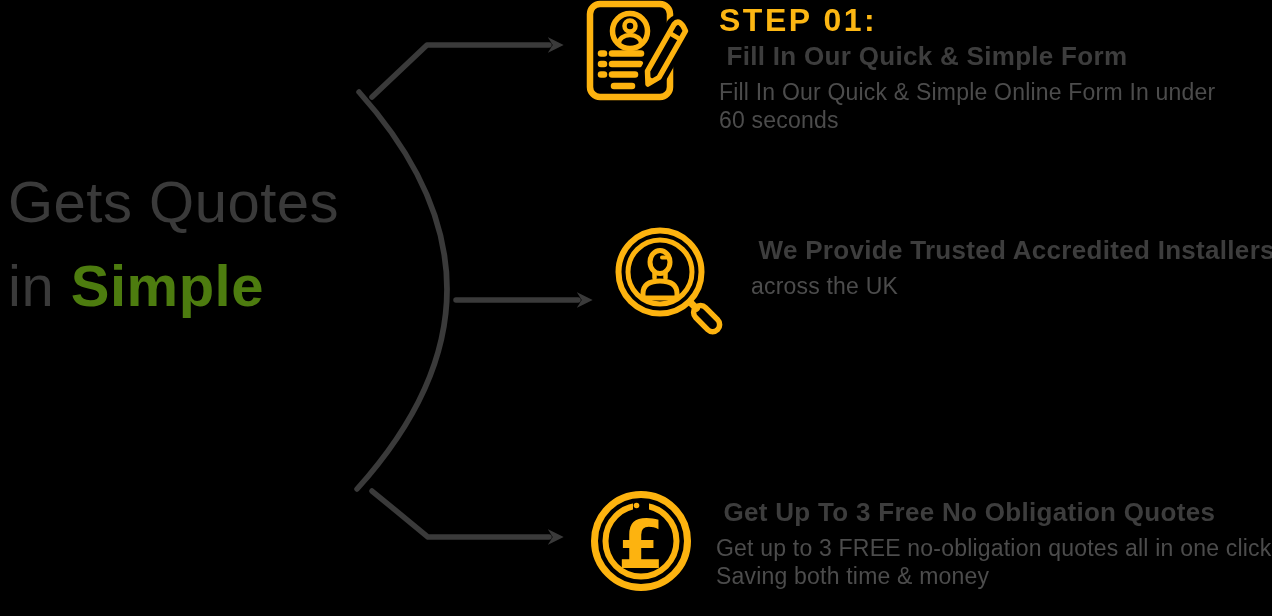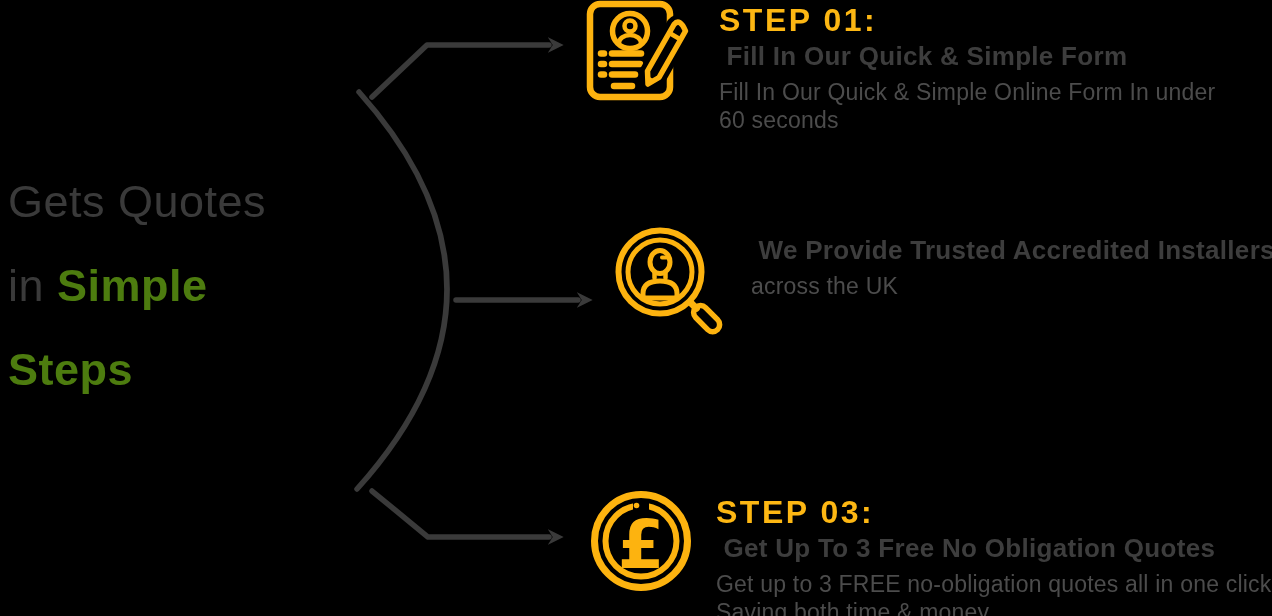--- a/index.html
+++ b/index.html
@@ -4,21 +4,21 @@
 <style>
   html,body { margin:0; padding:0; background:#000; }
   #stage {
     position:relative; width:1272px; height:616px;
     background:#000000; overflow:hidden;
     font-family:"Liberation Sans", sans-serif;
   }
   
   #main-heading {
     position:absolute; left:8px; top:160px; width:420px;
-    margin:0; font-size:45px; line-height:84px; font-weight:500;
+    margin:0; font-size:58px; line-height:84px; font-weight:500;
     color:#3a3a3a; letter-spacing:0.5px;
   }
   #main-heading .hl { color:#4d7c0f; font-weight:700; }
   
   #connector { position:absolute; left:0; top:0; }
   #connector .ln { fill:none; stroke:#3a3a3a; stroke-width:5.5; stroke-linecap:round; stroke-linejoin:round; }
   
   .icon { position:absolute; }
   .ystroke { fill:none; stroke:#fdb30f; stroke-linecap:round; stroke-linejoin:round; }
   .yfill  { fill:#fdb30f; }
@@ -43,21 +43,21 @@
   #step3-text { left:716px; top:494px; width:556px; }
   #step1-icon { left:578px; top:0px; }
   #step2-icon { left:610px; top:226px; }
   #step3-icon { left:590px; top:489px; }
 </style>
 </head>
 <body>
 
 <div id="stage">
 
-  <h1 id="main-heading"><span>Gets Quotes</span><br><span>in </span><span class="hl">Simple</span><br><span class="hl">Steps</span></h1>
+  <h1 id="main-heading"><span>Gets Quotes</span><br><span>in </span><span class="hl">Simple</span><br></h1>
 
   <svg id="connector" width="1272" height="616" viewBox="0 0 1272 616" aria-hidden="true">
     <defs>
       <marker id="ah" viewBox="0 0 12 12" refX="1" refY="6" markerWidth="16" markerHeight="17" orient="auto" markerUnits="userSpaceOnUse">
         <path d="M0,0 L12,6 L0,12 L3.8,6 Z" fill="#3a3a3a"></path>
       </marker>
     </defs>
     <path class="ln" d="M359,92 Q536,290 357,489"></path>
     <path class="ln" d="M372,97 L427,45 L549,45" marker-end="url(#ah)"></path>
     <path class="ln" d="M456,300 L578,300" marker-end="url(#ah)"></path>
@@ -115,21 +115,20 @@
 
   <svg id="step3-icon" class="icon" width="106" height="104" viewBox="0 0 106 104" aria-hidden="true">
     <circle cx="51" cy="52" r="46.5" class="ystroke" stroke-width="7"></circle>
     <circle cx="51" cy="52" r="35.5" class="ystroke" stroke-width="6"></circle>
     <rect x="43" y="11" width="16" height="11" fill="#000000"></rect>
     <circle cx="46.5" cy="16.5" r="2.8" class="yfill"></circle>
     <text x="51" y="79" text-anchor="middle" font-size="67" font-weight="600" font-family="DejaVu Sans, sans-serif" class="yfill">£</text>
   </svg>
 
   <div class="step" id="step3-text">
-    <div class="step-label">STEP 03:</div>
     <div class="step-title"> Get Up To 3 Free No Obligation Quotes</div>
     <div class="step-body">
       <div class="step-body-line">Get up to 3 FREE no-obligation quotes all in one click.</div>
       <div class="step-body-line">Saving both time &amp; money</div>
     </div>
   </div>
 
 </div>
 
 </body></html>

